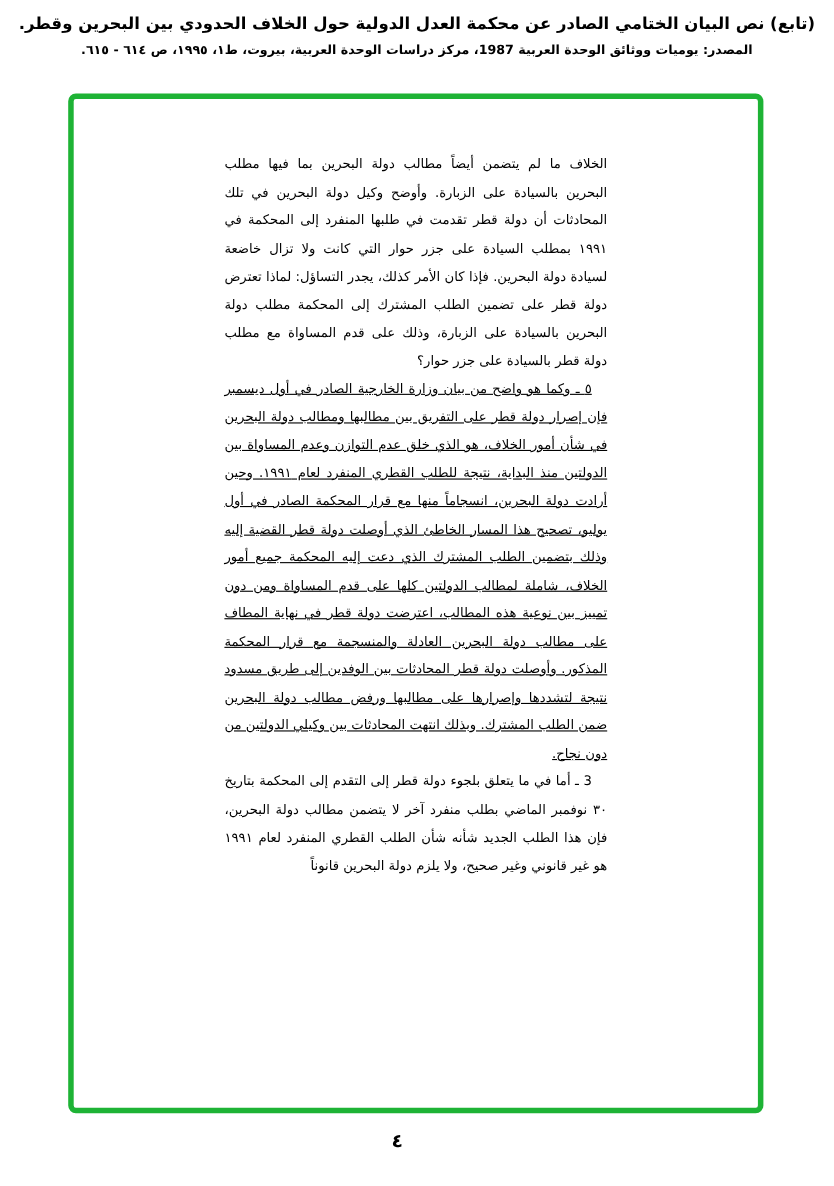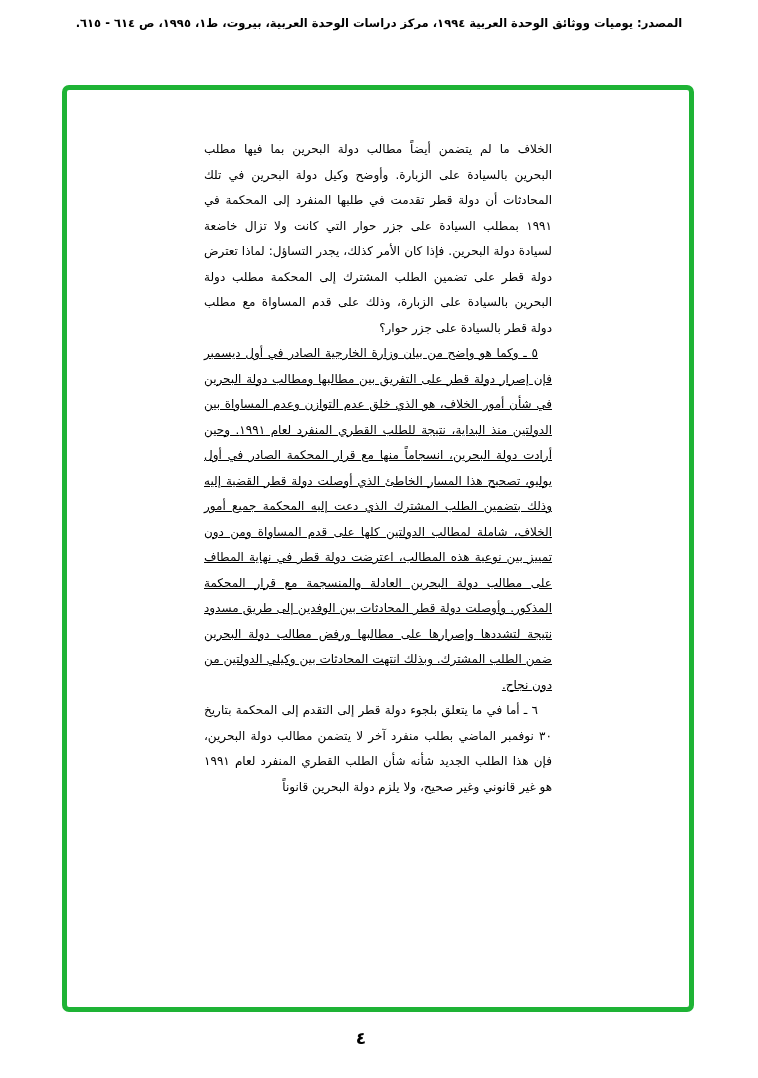--- a/index.html
+++ b/index.html
@@ -89,28 +89,29 @@
     direction: rtl;
     transform: translateX(-18px);
   }
 </style>
 </head>
 <body>
 
 <div class="page">
 
   <div class="header">
-    <div class="header-source">المصدر: يوميات ووثائق الوحدة العربية ١٩٩٤، مركز دراسات الوحدة العربية، بيروت، ط١، ١٩٩٥، ص ٦١٤ - ٦١٥.</div>
+    <div class="header-title">(تابع) نص البيان الختامي الصادر عن محكمة العدل الدولية حول الخلاف الحدودي بين البحرين وقطر.</div>
+    <div class="header-source">المصدر: يوميات ووثائق الوحدة العربية 1987، مركز دراسات الوحدة العربية، بيروت، ط١، ١٩٩٥، ص ٦١٤ - ٦١٥.</div>
   </div>
 
   <div class="scan-box">
     <div class="text-column">
       <p class="para-continuation">الخلاف ما لم يتضمن أيضاً مطالب دولة البحرين بما فيها مطلب البحرين بالسيادة على الزبارة. وأوضح وكيل دولة البحرين في تلك المحادثات أن دولة قطر تقدمت في طلبها المنفرد إلى المحكمة في ١٩٩١ بمطلب السيادة على جزر حوار التي كانت ولا تزال خاضعة لسيادة دولة البحرين. فإذا كان الأمر كذلك، يجدر التساؤل: لماذا تعترض دولة قطر على تضمين الطلب المشترك إلى المحكمة مطلب دولة البحرين بالسيادة على الزبارة، وذلك على قدم المساواة مع مطلب دولة قطر بالسيادة على جزر حوار؟</p>
       <p class="para-numbered-5">٥ ـ وكما هو واضح من بيان وزارة الخارجية الصادر في أول ديسمبر فإن إصرار دولة قطر على التفريق بين مطالبها ومطالب دولة البحرين في شأن أمور الخلاف، هو الذي خلق عدم التوازن وعدم المساواة بين الدولتين منذ البداية، نتيجة للطلب القطري المنفرد لعام ١٩٩١. وحين أرادت دولة البحرين، انسجاماً منها مع قرار المحكمة الصادر في أول يوليو، تصحيح هذا المسار الخاطئ الذي أوصلت دولة قطر القضية إليه وذلك بتضمين الطلب المشترك الذي دعت إليه المحكمة جميع أمور الخلاف، شاملة لمطالب الدولتين كلها على قدم المساواة ومن دون تمييز بين نوعية هذه المطالب، اعترضت دولة قطر في نهاية المطاف على مطالب دولة البحرين العادلة والمنسجمة مع قرار المحكمة المذكور. وأوصلت دولة قطر المحادثات بين الوفدين إلى طريق مسدود نتيجة لتشددها وإصرارها على مطالبها ورفض مطالب دولة البحرين ضمن الطلب المشترك. وبذلك انتهت المحادثات بين وكيلي الدولتين من دون نجاح.</p>
-      <p class="para-numbered-6">٦ ـ أما في ما يتعلق بلجوء دولة قطر إلى التقدم إلى المحكمة بتاريخ ٣٠ نوفمبر الماضي بطلب منفرد آخر لا يتضمن مطالب دولة البحرين، فإن هذا الطلب الجديد شأنه شأن الطلب القطري المنفرد لعام ١٩٩١ هو غير قانوني وغير صحيح، ولا يلزم دولة البحرين قانوناً</p>
+      <p class="para-numbered-6">3 ـ أما في ما يتعلق بلجوء دولة قطر إلى التقدم إلى المحكمة بتاريخ ٣٠ نوفمبر الماضي بطلب منفرد آخر لا يتضمن مطالب دولة البحرين، فإن هذا الطلب الجديد شأنه شأن الطلب القطري المنفرد لعام ١٩٩١ هو غير قانوني وغير صحيح، ولا يلزم دولة البحرين قانوناً</p>
     </div>
   </div>
 
   <div class="footer">
     <span class="page-number">٤</span>
   </div>
 
 </div>
 
 </body></html>

